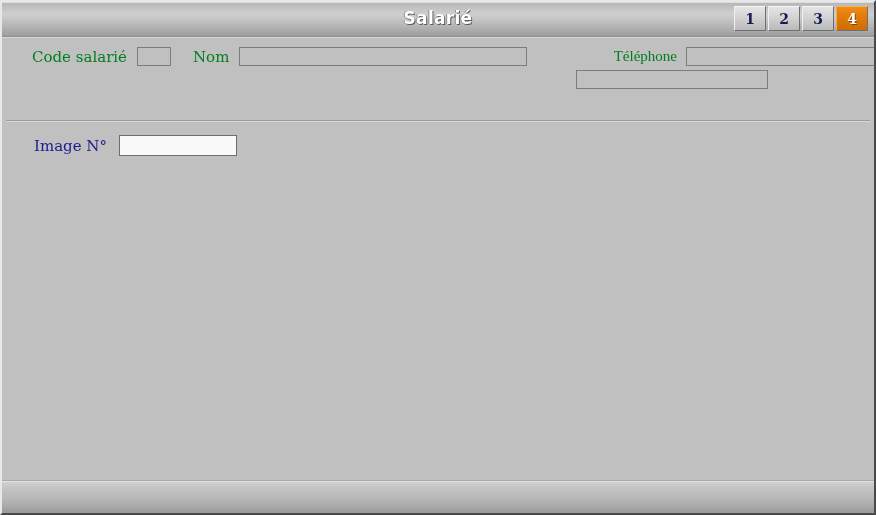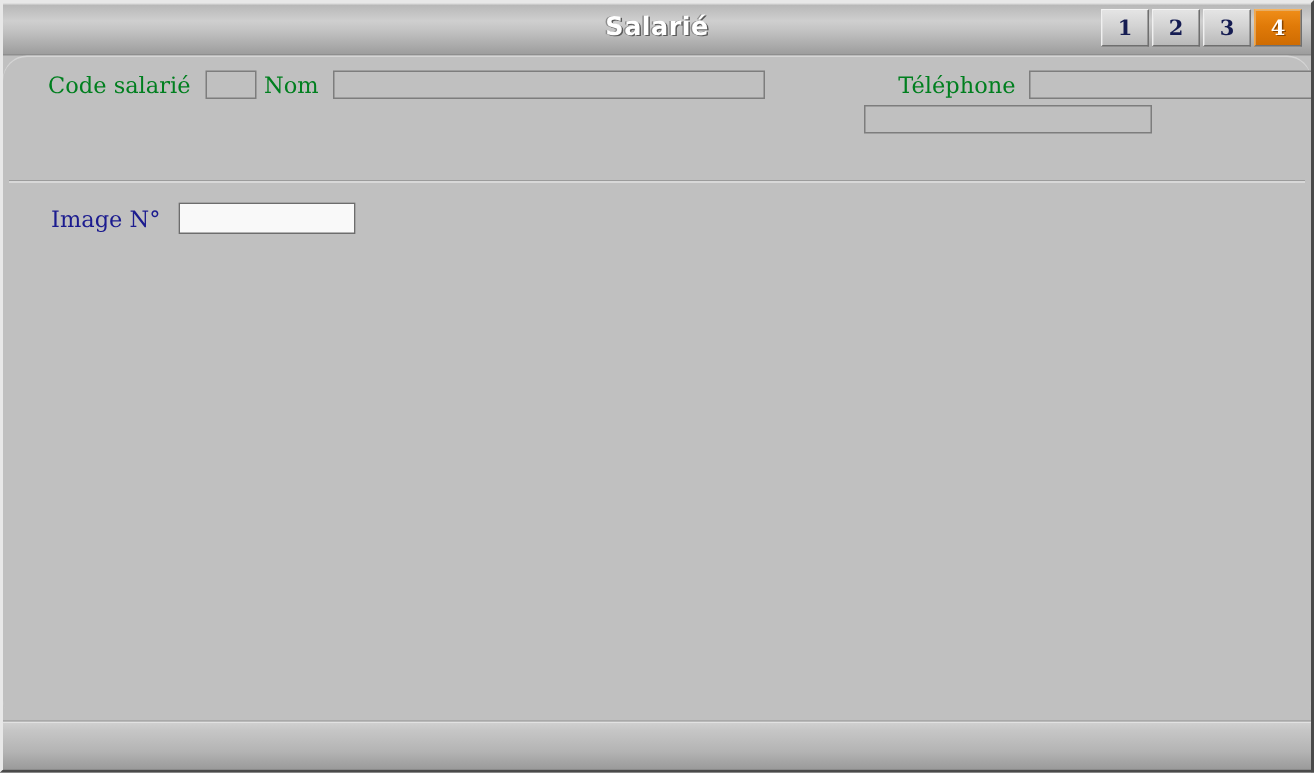--- a/index.html
+++ b/index.html
@@ -91,21 +91,20 @@
     border-left: 1px solid #f2a martin;
     border-left: 1px solid #f4a84a;
   }
 
   
   .form-area {
     position: relative;
     height: 445px;
     background: #c0c0c0;
     box-shadow: inset 0 1px 0 #d6d6d6;
-    border-radius: 16px;
   }
 
   .row {
     position: absolute;
     display: flex;
     align-items: center;
   }
 
   .label {
     font-size: 15px;
@@ -189,26 +188,26 @@
         <span>4</span>
       </div>
     </div>
   </div>
 
   <div class="form-area">
 
     <div class="row" style="left:30px; top:10px;">
       <span class="label">Code salarié</span>
       <input class="field" type="text" style="width: 34px; margin-left: 10px;" placeholder="">
-      <span class="label" style="margin-left:5px;">Nom</span>
+      <span class="label" style="margin-left:22px;">Nom</span>
       <input class="field" type="text" style="width: 288px; margin-left: 10px;" placeholder="">
     </div>
 
     <div class="row" style="left:565px; top:10px;">
-      <span class="label" style="width:110px; text-align:right; display:inline-block;">Téléphone</span>
+      <span class="label" style="width:110px; text-align:right; display:inline-block;font-family:Liberation Serif, serif;">Téléphone</span>
       <input class="field" type="text" style="width: 192px; margin-left: 9px;" placeholder="">
     </div>
 
     <div class="row" style="left:565px; top:33px;">
       <input class="field" type="text" style="width: 192px; margin-left: 9px;" placeholder="">
     </div>
 
 
 
     <div class="separator" style="top:83px;"></div>

